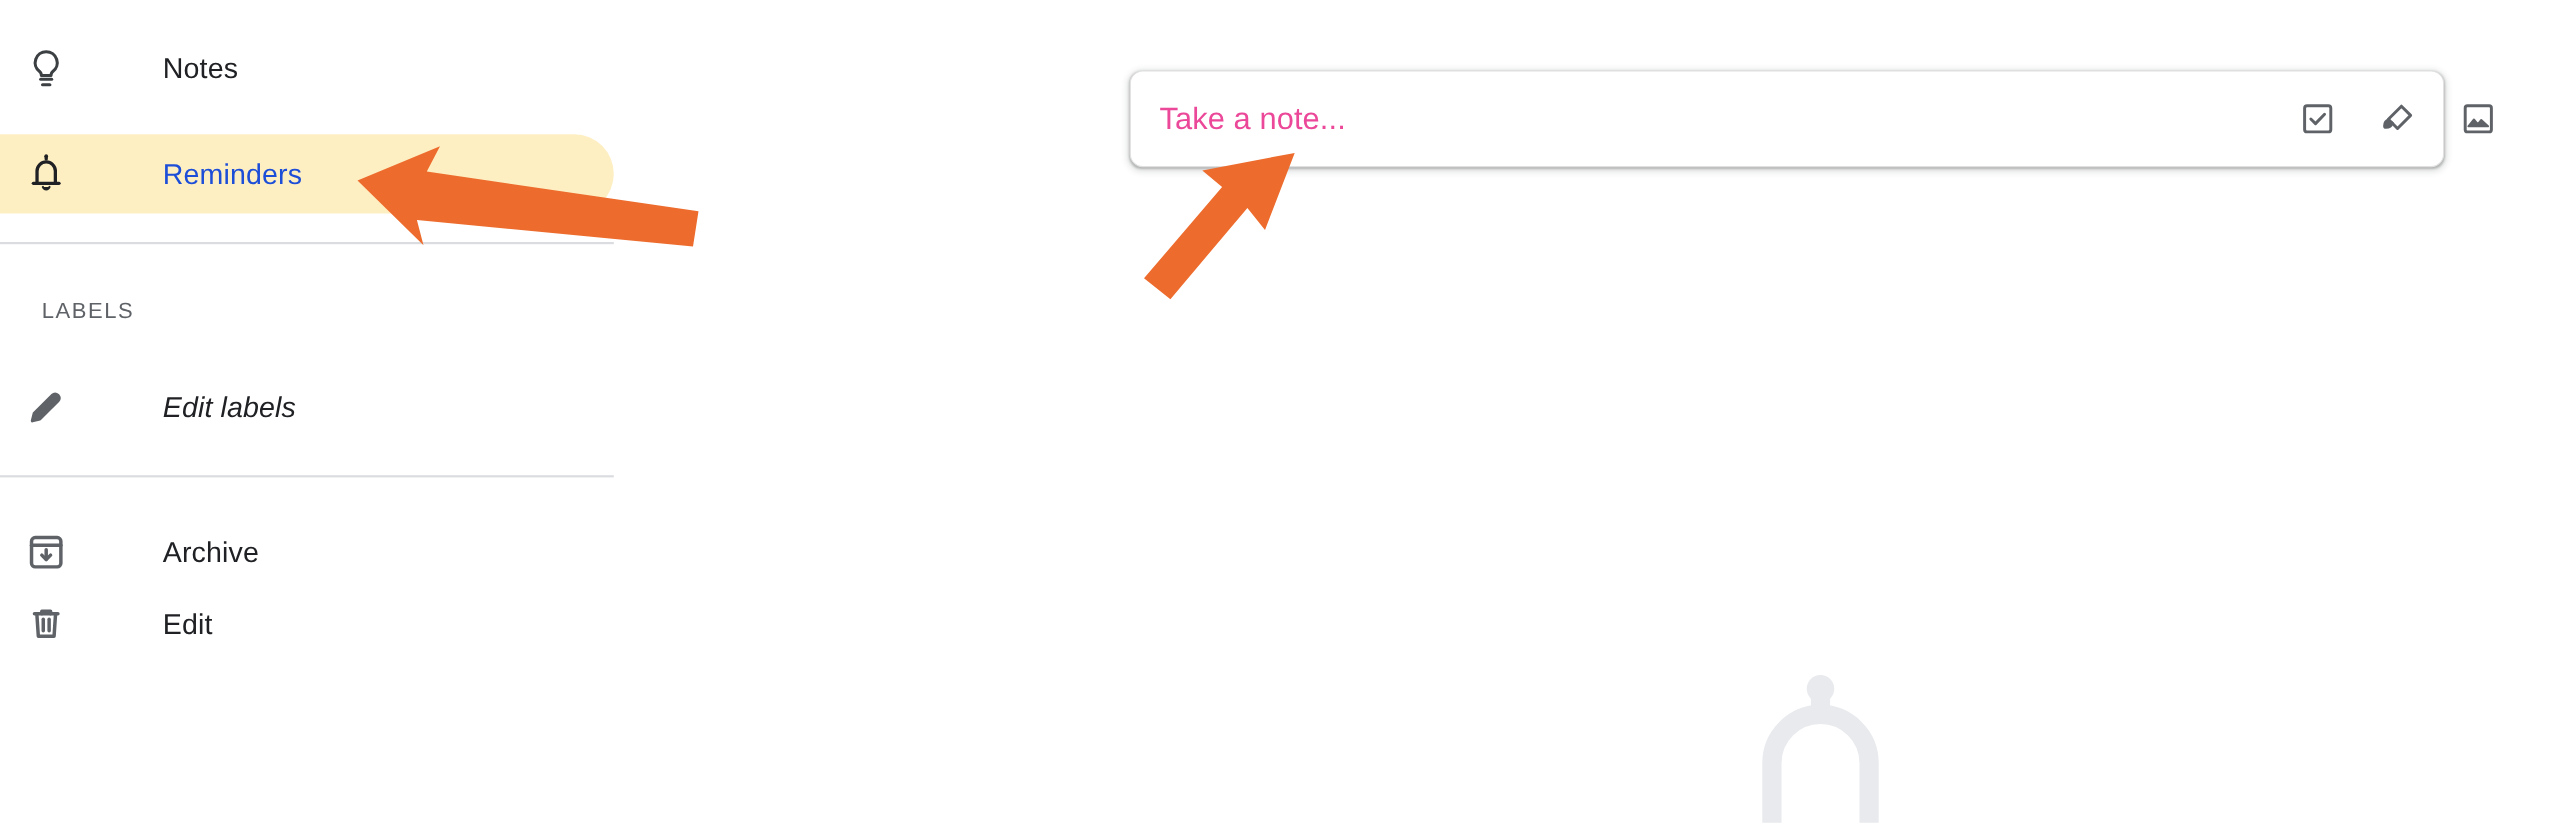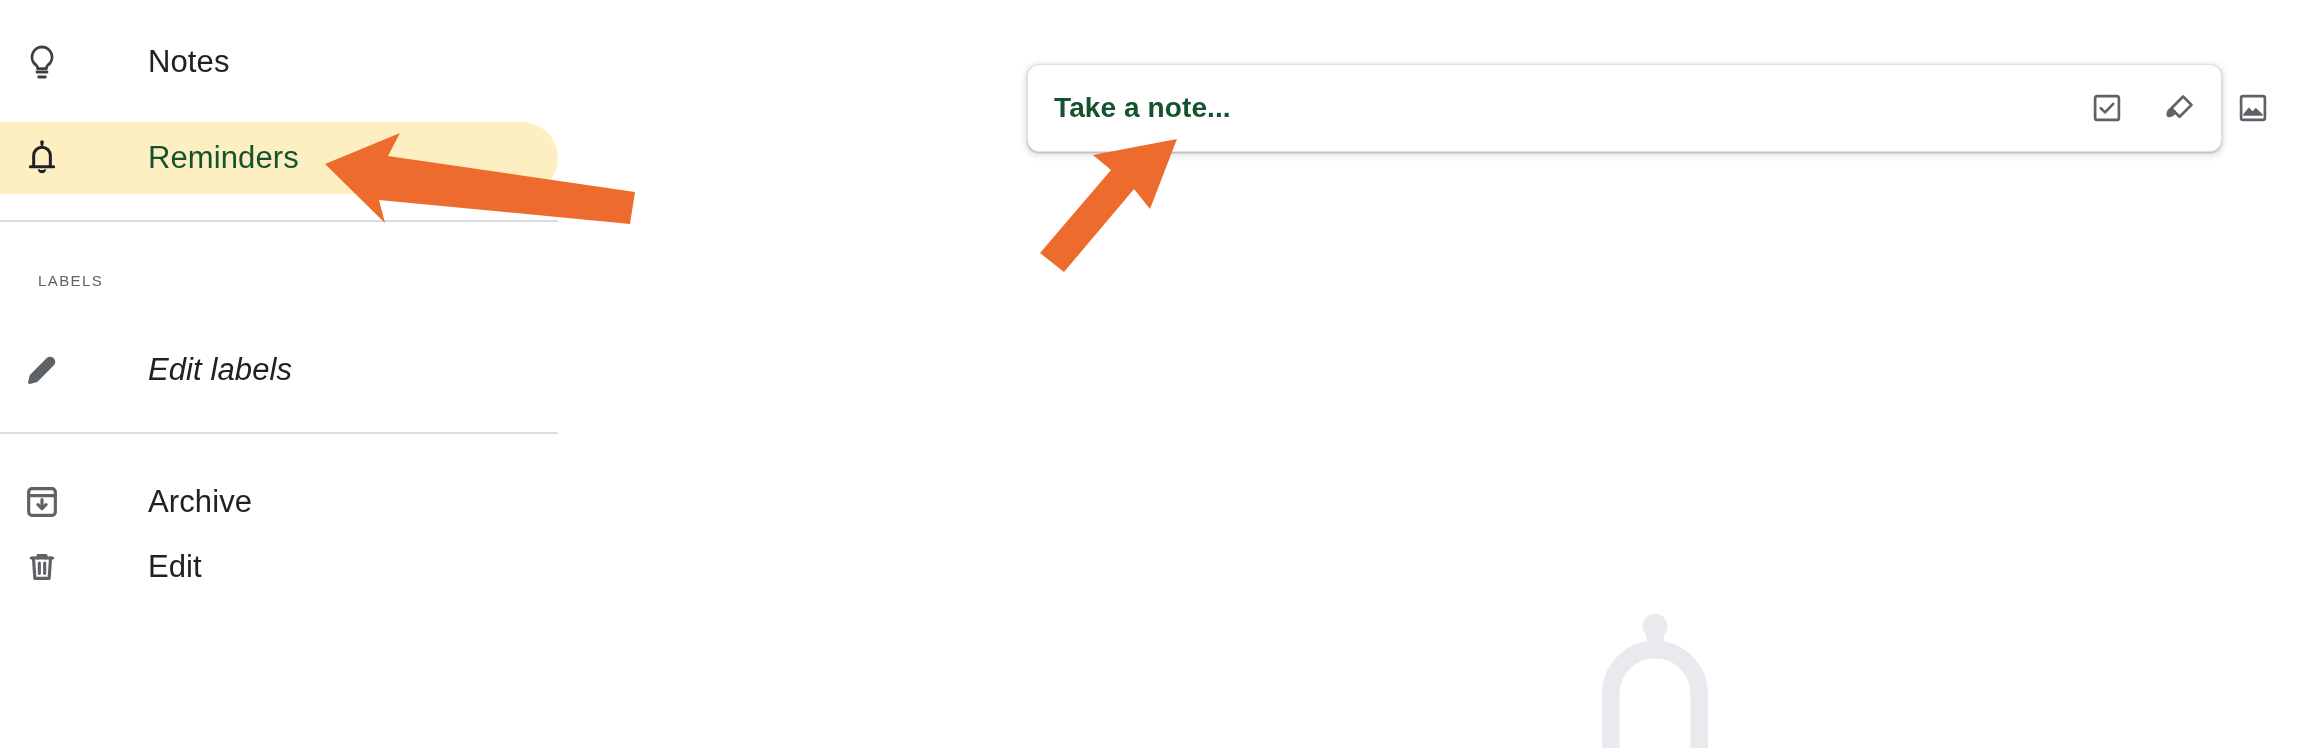--- a/index.html
+++ b/index.html
@@ -50,33 +50,33 @@
     left: 18px;
     width: 48px;
     height: 48px;
     display: flex;
     align-items: center;
     justify-content: center;
   }
   .nav-label {
     position: absolute;
     left: 148px;
-    font-size: 31px;
+    font-size: 26px;
     font-weight: 500;
     letter-spacing: 0.1px;
     color: #202124;
     white-space: nowrap;
     text-align: right;
   }
-  .nav-item.active .nav-label { color: #14532d; }
+  .nav-item.active .nav-label { color: #1d4ed8; }
 
   .section-head {
     position: absolute;
     left: 38px;
-    font-size: 15px;
+    font-size: 20px;
     font-weight: 500;
     letter-spacing: 1.4px;
     color: #5f6368;
     text-transform: uppercase;
   }
 
   .divider {
     position: absolute;
     left: 0;
     width: 558px;
@@ -104,22 +104,22 @@
     border-radius: 12px;
     box-shadow: 0 1px 2px 0 rgba(60,64,67,0.30), 0 2px 6px 2px rgba(60,64,67,0.15);
     box-sizing: border-box;
   }
   #note-placeholder {
     position: absolute;
     left: 26px;
     top: 50%;
     transform: translateY(-50%);
     font-size: 28px;
-    font-weight: 700;
-    color: #14532d;
+    font-weight: 400;
+    color: #ec4899;
     letter-spacing: 0.1px;
     white-space: nowrap;
   }
   .note-action {
     position: absolute;
     top: 50%;
     transform: translateY(-50%);
     width: 54px;
     height: 54px;
     display: flex;

